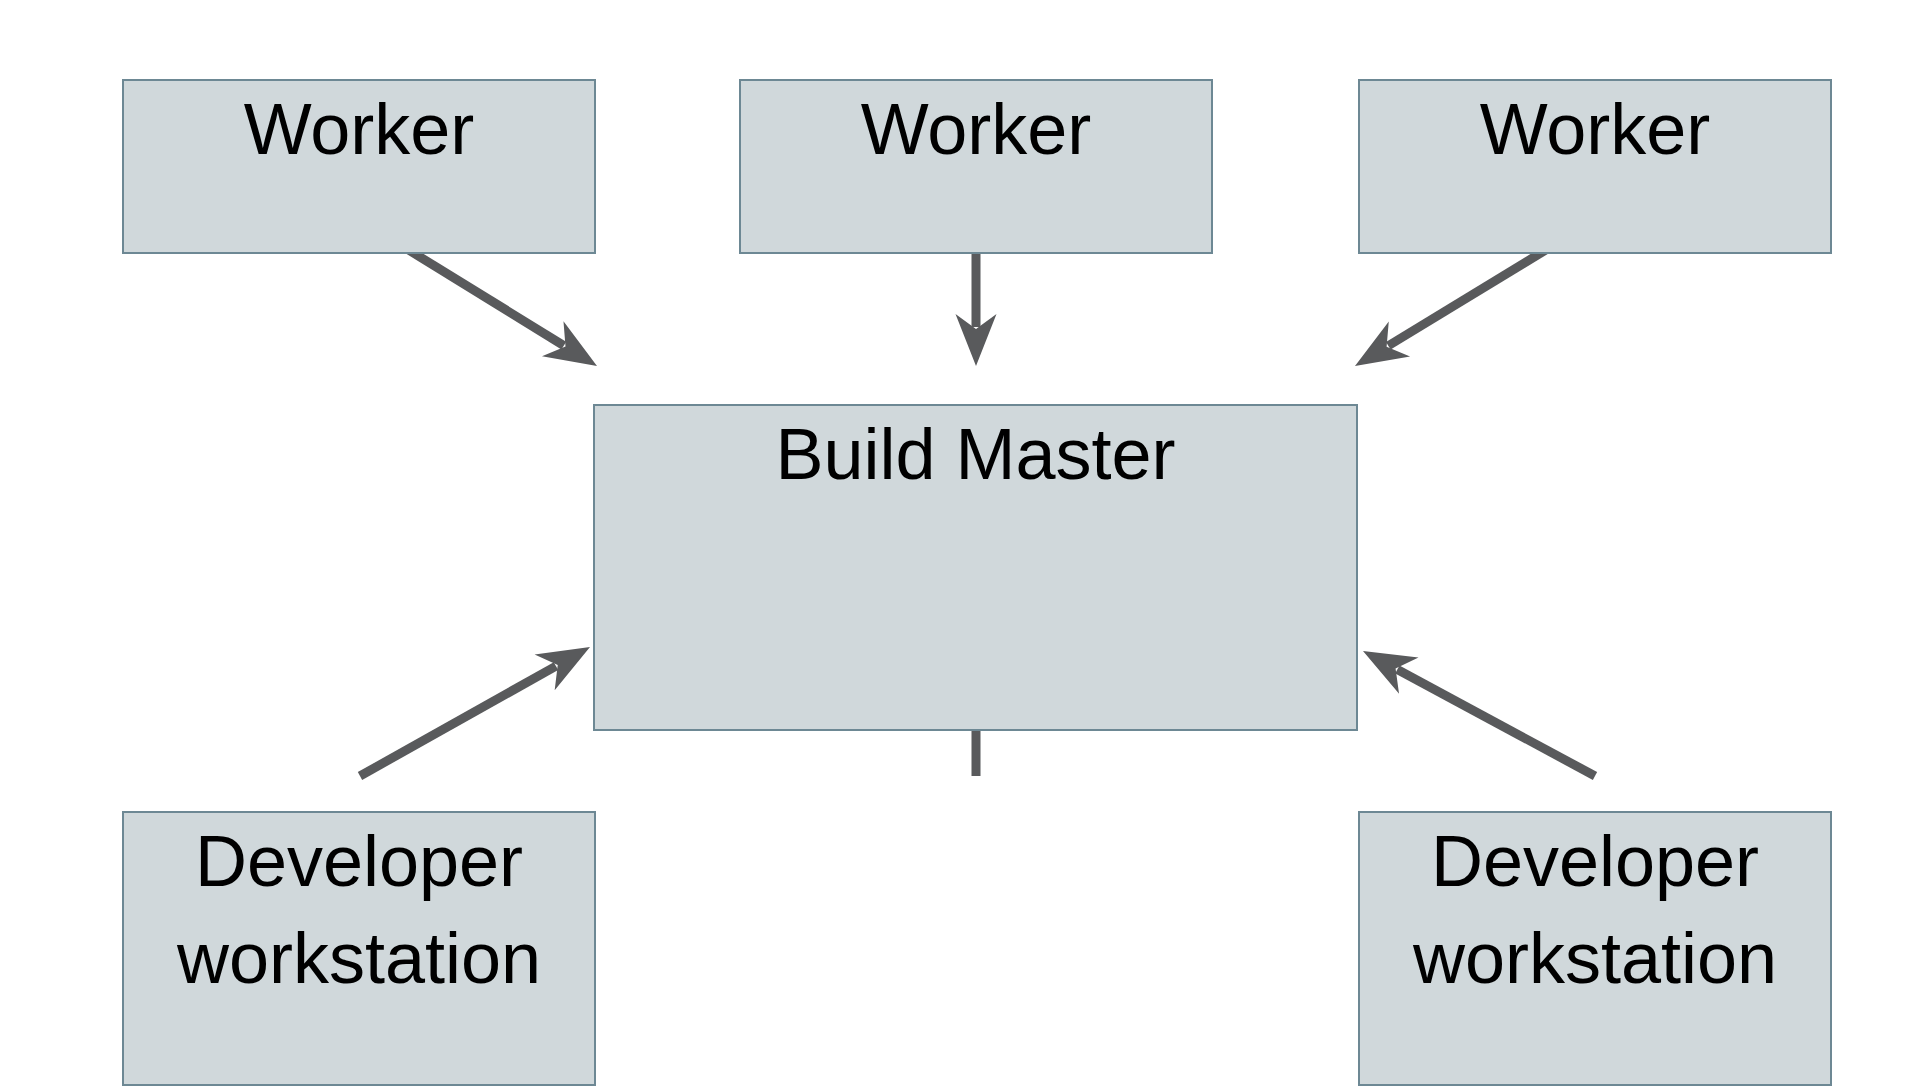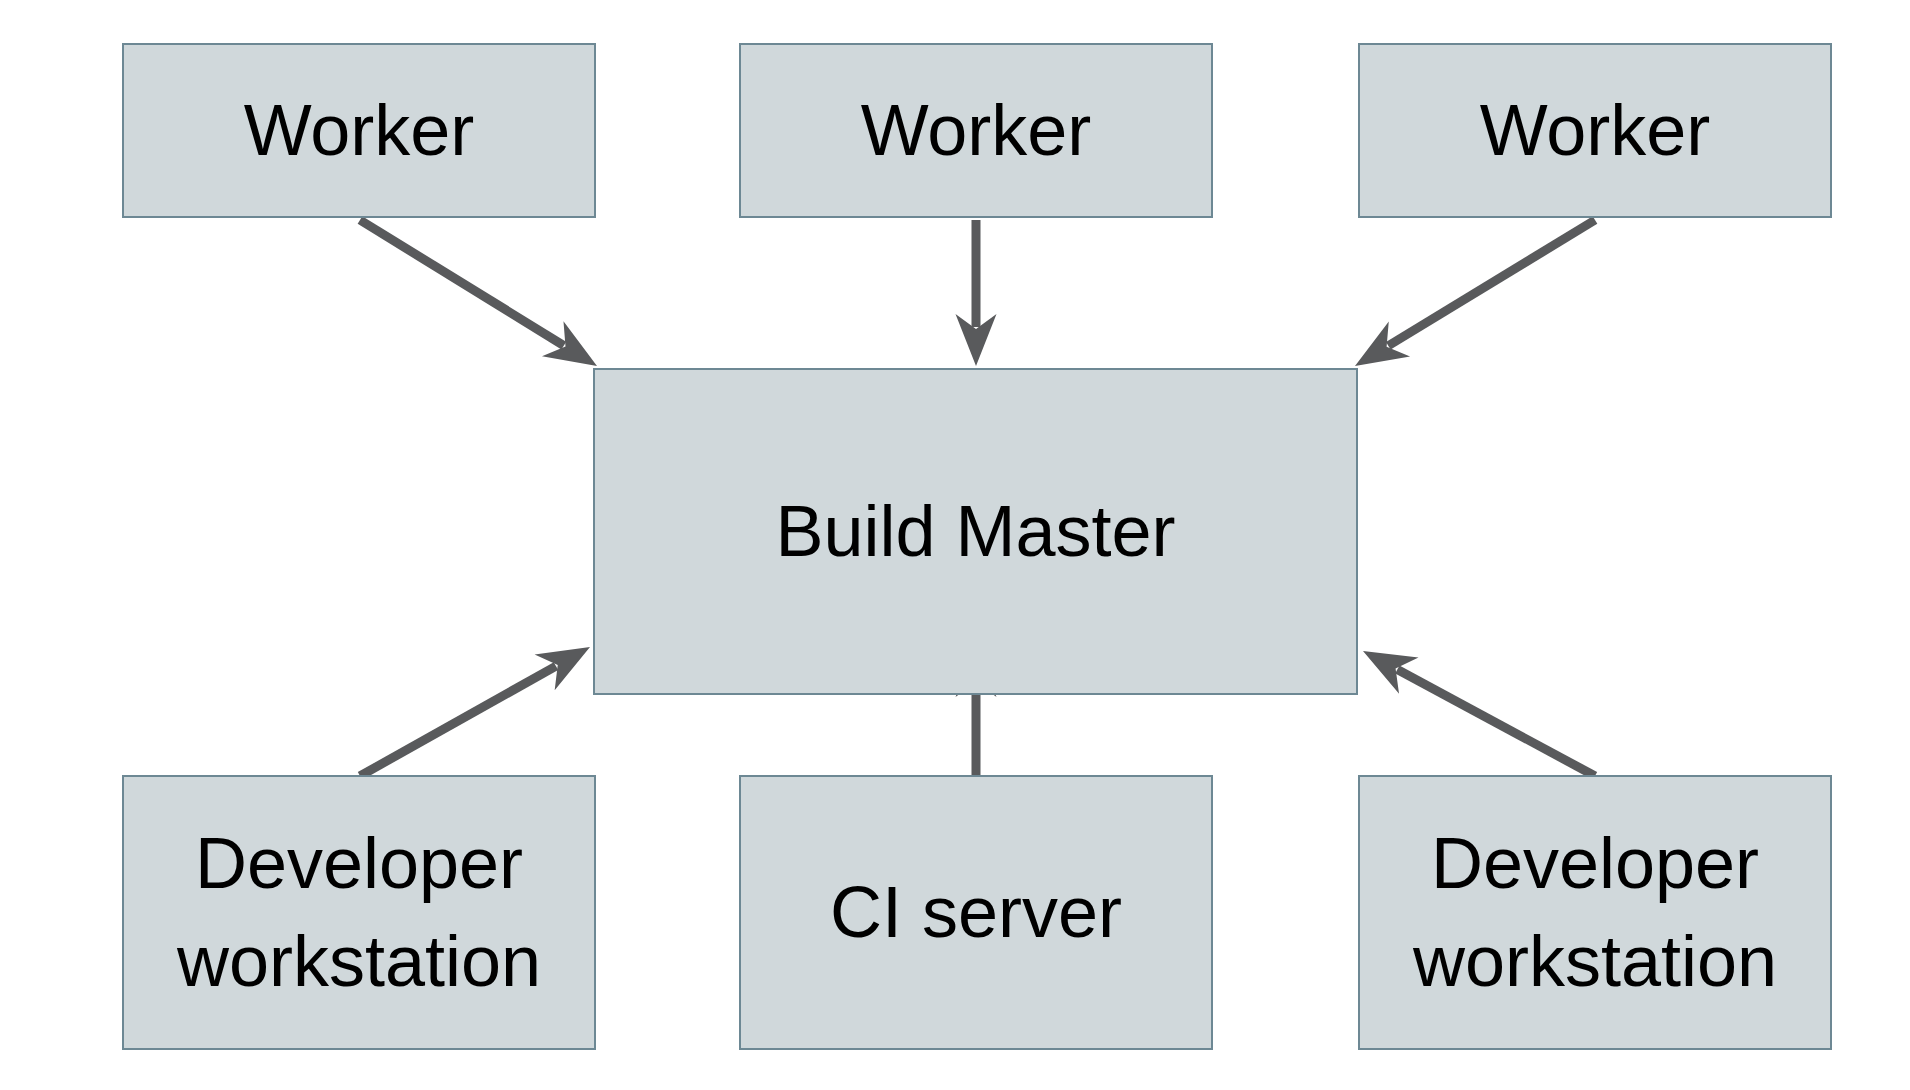--- a/index.html
+++ b/index.html
@@ -22,23 +22,24 @@
     width: 100%;
     height: 100%;
     display: block;
   }
   .node {
     position: absolute;
     box-sizing: border-box;
     background: var(--node-fill, #d0d8db);
     border: 2.5px solid var(--node-border, #6d8894);
     display: flex;
-    align-items: center;
+    align-items: flex-start;
     justify-content: center;
     text-align: center;
+    margin-top: 36px;
   }
   .node .label {
     color: var(--text-color, #000000);
     font-size: 72px;
     line-height: 1.35;
     letter-spacing: 0px;
     padding: 0 18px;
   }
   .arrow-shaft {
     stroke: var(--arrow-color, #595a5c);
@@ -79,19 +80,16 @@
     </div>
     <div class="node" style="left: 1358px; top: 43px; width: 474px; height: 175px;">
       <span class="label">Worker</span>
     </div>
     <div class="node" style="left: 593px; top: 368px; width: 765px; height: 327px;">
       <span class="label">Build Master</span>
     </div>
     <div class="node" style="left: 122px; top: 775px; width: 474px; height: 275px;">
       <span class="label">Developer workstation</span>
     </div>
-    <div class="node" style="left: 739px; top: 775px; width: 474px; height: 275px;">
-      <span class="label">CI server</span>
-    </div>
     <div class="node" style="left: 1358px; top: 775px; width: 474px; height: 275px;">
       <span class="label">Developer workstation</span>
     </div>
   </div>
 
 </body></html>

